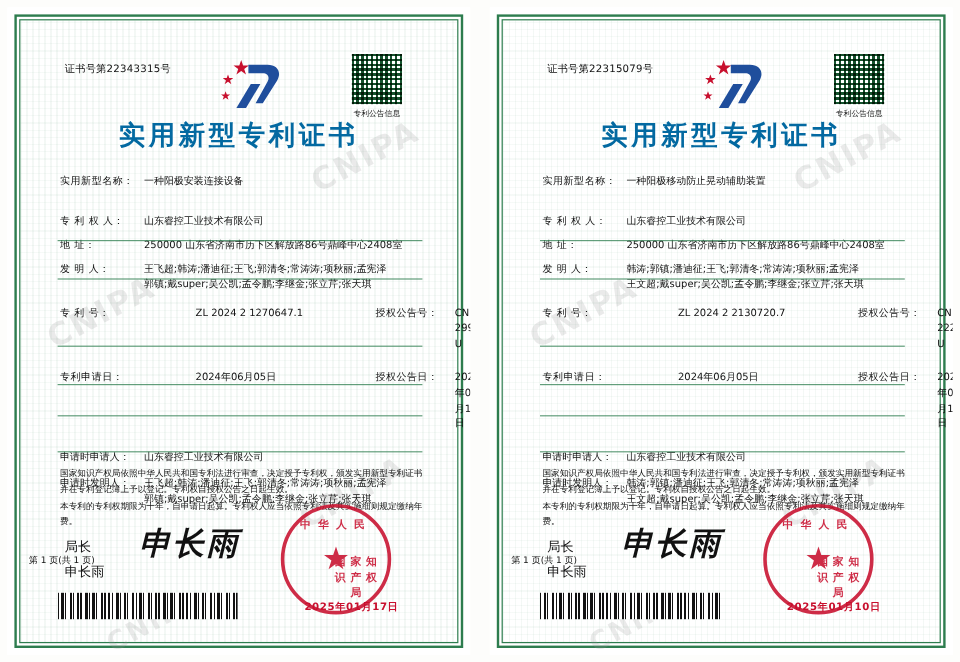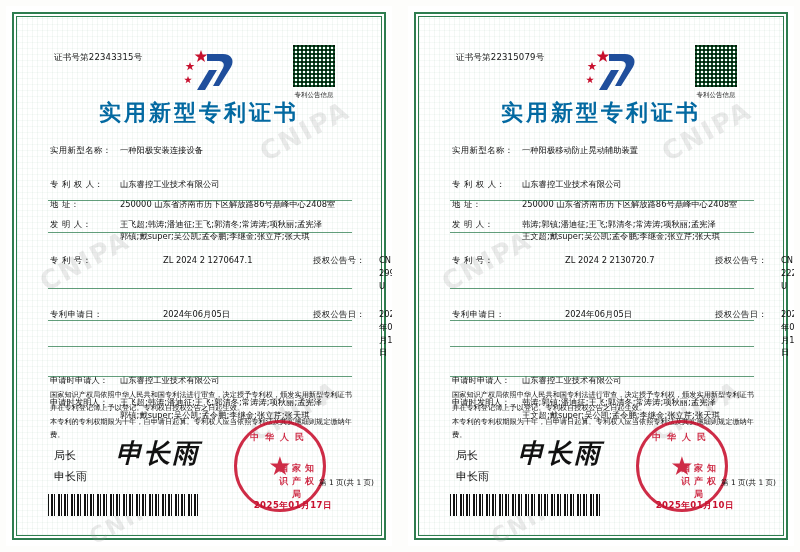--- a/index.html
+++ b/index.html
@@ -245,22 +245,22 @@
     top: 478px;
     font-size: 8.5px;
     color: #c8102e;
     font-weight: bold;
     letter-spacing: 0.5px;
   }
 
   .page-no {
     position: absolute;
     left: 0; right: 0;
-    bottom: 42px;
-    text-align: right;
+    bottom: 58px;
+    text-align: left;
     font-size: 7.5px;
     color: #111;
   }
 
   .barcode {
     position: absolute;
     left: 24px;
     bottom: 14px;
     width: 150px;
     height: 22px;

